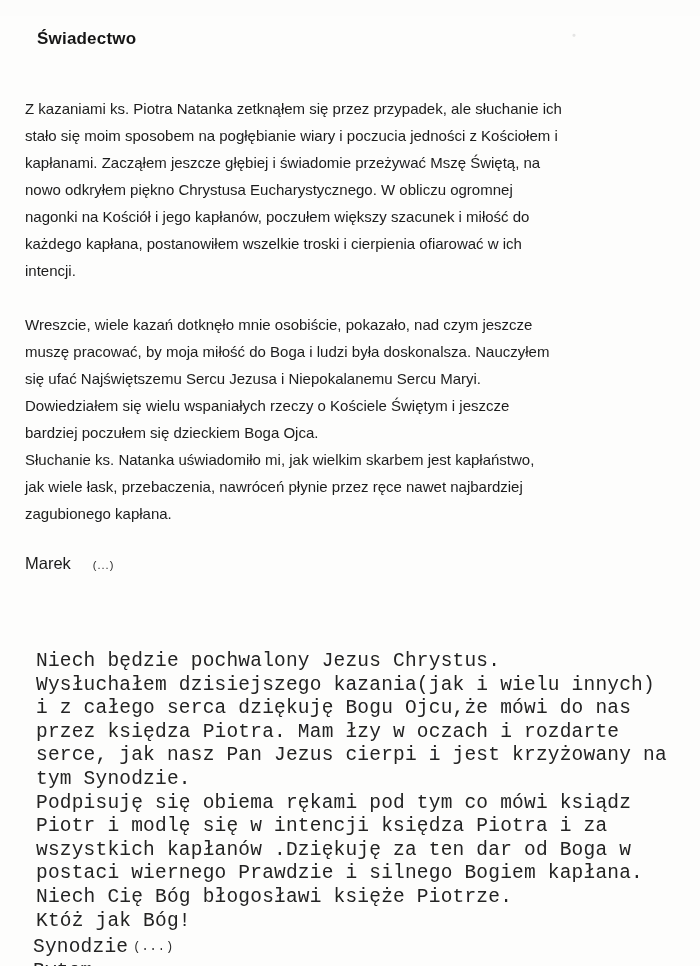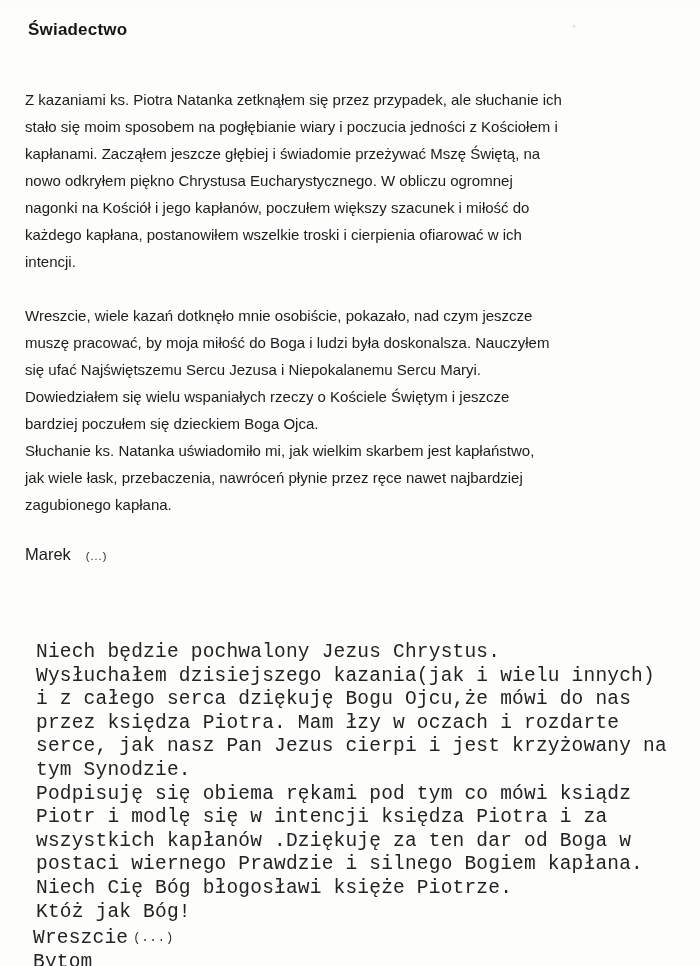--- a/index.html
+++ b/index.html
@@ -23,41 +23,41 @@
       radial-gradient(circle at 30% 46%, rgba(120,120,120,0.15) 0 1px, transparent 2px),
       #fdfdfc;
   }
   .doc-title {
     font-family: "Liberation Sans", sans-serif;
     font-weight: bold;
     font-size: 17px;
     letter-spacing: 0.2px;
     color: #161616;
     padding: 13px 0 0 21px;
-    margin: 7px;
+    margin: 16px;
   }
   .sans-block {
     font-family: "Liberation Sans", sans-serif;
     font-size: 15px;
     line-height: 27px;
     color: #1c1c1c;
     margin: 46px 10px 0 25px;
   }
   .para {
     white-space: pre-line;
     margin: 0 0 27px 0;
   }
   .signature-line {
     font-family: "Liberation Sans", sans-serif;
     font-size: 16.5px;
     color: #1c1c1c;
     margin: 10px 0 0 25px;
     display: flex;
     align-items: center;
-    gap: 15px;
+    gap: 22px;
   }
   .sig-note {
     font-size: 11px;
     letter-spacing: 1px;
     color: #2a2a2a;
     position: relative;
     top: 1px;
   }
   .typed-block {
     font-family: "Liberation Mono", "DejaVu Sans Mono", monospace;
@@ -119,19 +119,19 @@
 przez księdza Piotra. Mam łzy w oczach i rozdarte
 serce, jak nasz Pan Jezus cierpi i jest krzyżowany na
 tym Synodzie.
 Podpisuję się obiema rękami pod tym co mówi ksiądz
 Piotr i modlę się w intencji księdza Piotra i za
 wszystkich kapłanów .Dziękuję za ten dar od Boga w
 postaci wiernego Prawdzie i silnego Bogiem kapłana.
 Niech Cię Bóg błogosławi księże Piotrze.
 Któż jak Bóg!</p>
     <div class="typed-sig">
-      <span>Wreszcie</span>
+      <span>Synodzie</span>
       <span class="sig-note">(...)</span>
     </div>
     <div>Bytom</div>
   </div>
 
 </div>
 
 </body></html>

